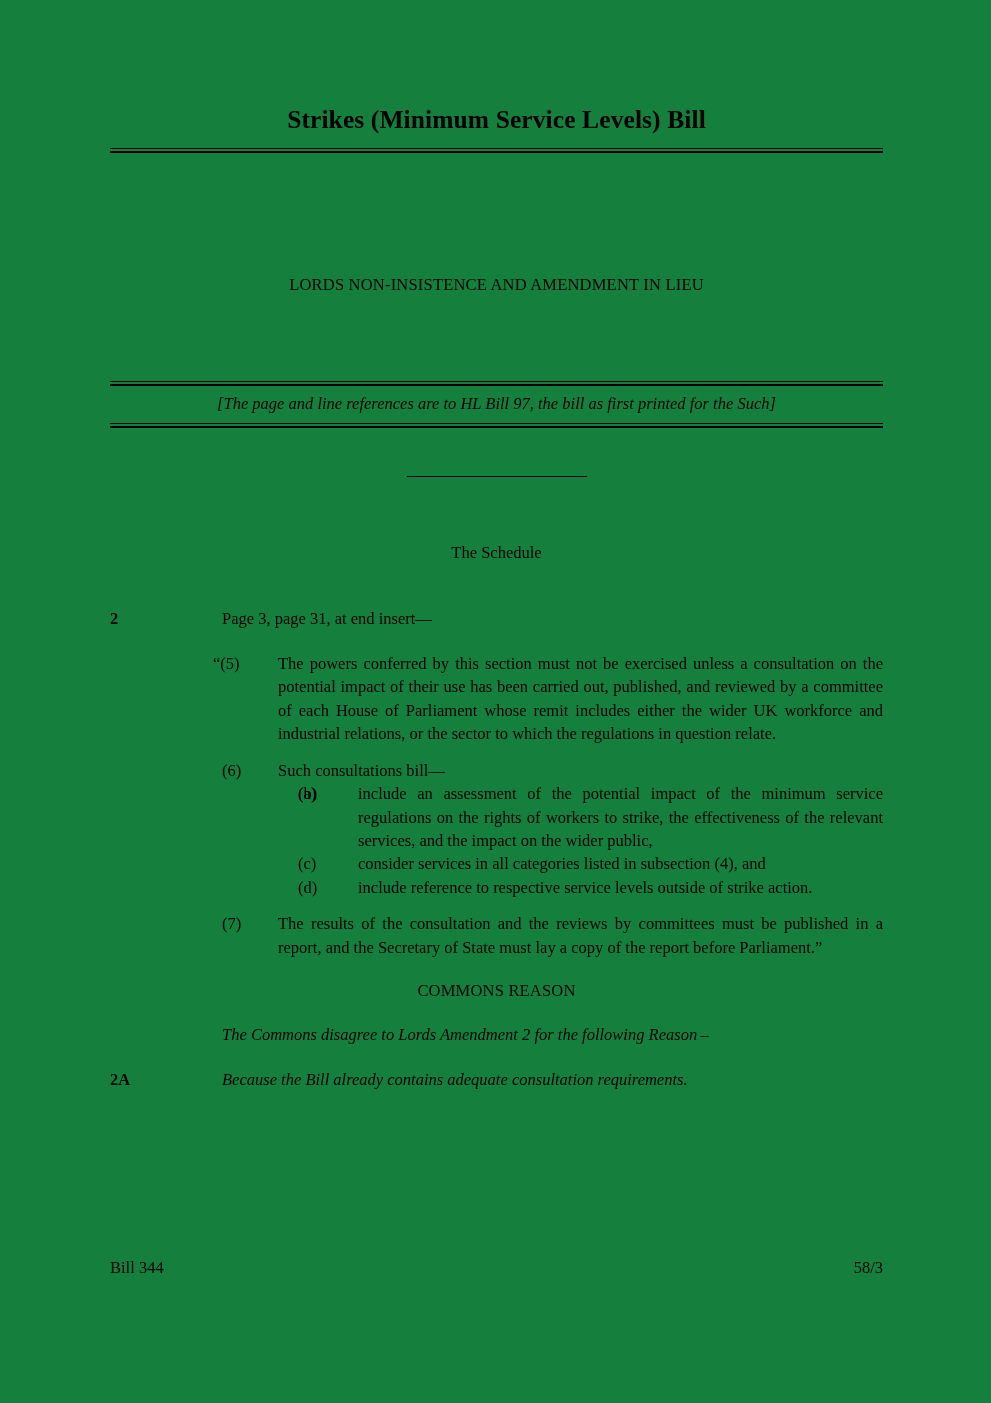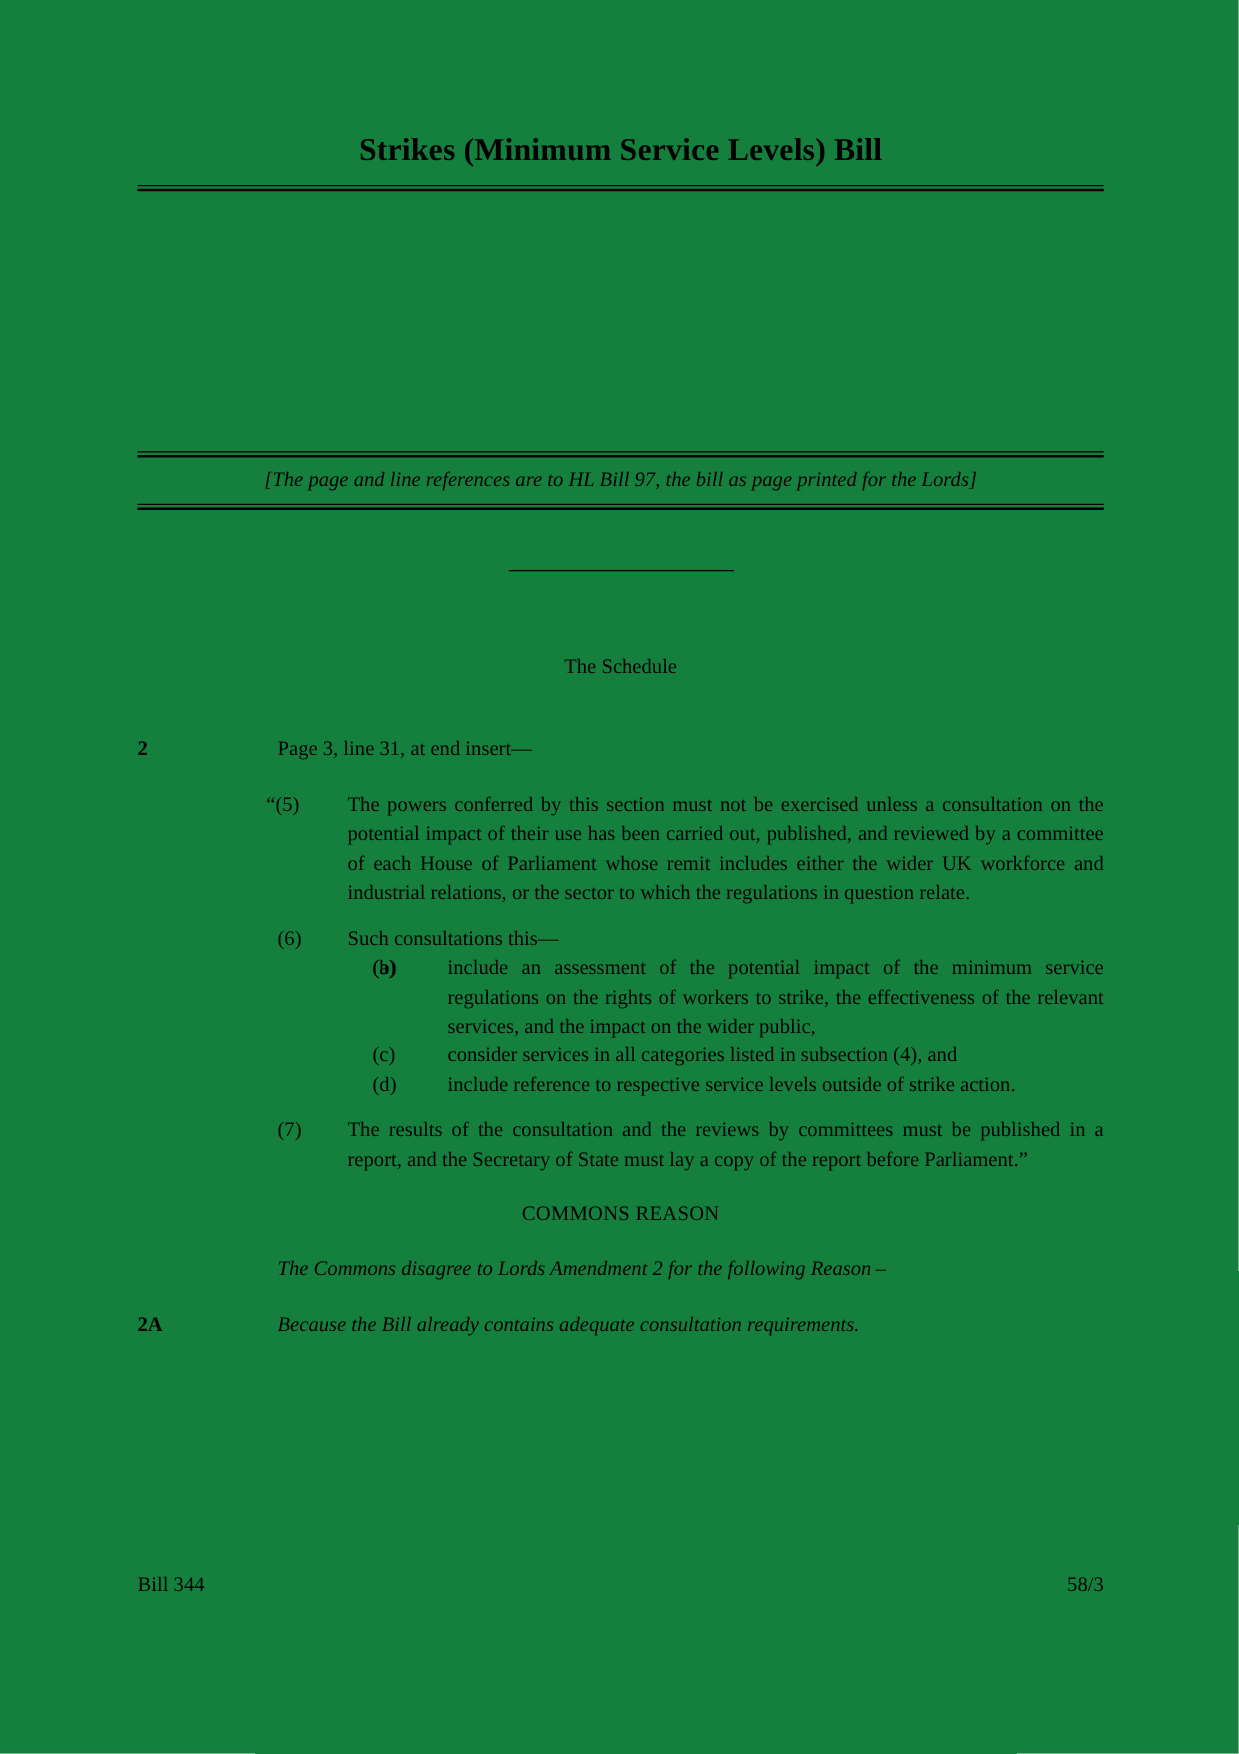--- a/index.html
+++ b/index.html
@@ -177,30 +177,31 @@
     <h1 class="doc-title">Strikes (Minimum Service Levels) Bill</h1>
 
     <div class="rule-double">
       <div class="thin"></div>
       <div class="gap"></div>
       <div class="thick"></div>
     </div>
 
     <div style="height:122px"></div>
 
+    <p class="section-head">LORDS NON-INSISTENCE AND AMENDMENT IN LIEU</p>
 
     <div style="height:72px"></div>
 
     <div class="rule-double">
       <div class="thin"></div>
       <div class="gap"></div>
       <div class="thick"></div>
     </div>
 
-    <p class="note-text">[The page and line references are to HL Bill 97, the bill as page printed for the Lords]</p>
+    <p class="note-text">[The page and line references are to HL Bill 97, the bill as first printed for the Such]</p>
 
     <div class="rule-double" style="margin-top:0">
       <div class="thin"></div>
       <div class="gap"></div>
       <div class="thick"></div>
     </div>
 
     <div style="height:48px"></div>
 
     <div class="rule-short"></div>
@@ -209,35 +210,35 @@
 
     <p class="schedule-head">The Schedule</p>
 
     <div class="spacer-md"></div>
 
 
     <div class="spacer-md"></div>
 
     <div class="amend-row">
       <div class="margin-num">2</div>
-      <div class="row-body">Page 3, line 31, at end insert—</div>
+      <div class="row-body">Page 3, page 31, at end insert—</div>
     </div>
 
     <div class="spacer-md"></div>
 
     <div class="subsec">
       <span class="marker quoted">“(5)</span>
       <span>The powers conferred by this section must not be exercised unless a consultation on the potential impact of their use has been carried out, published, and reviewed by a committee of each House of Parliament whose remit includes either the wider UK workforce and industrial relations, or the sector to which the regulations in question relate.</span>
     </div>
 
     <div class="spacer-sm"></div>
 
     <div class="subsec">
       <span class="marker">(6)</span>
-      <span>Such consultations this—</span>
+      <span>Such consultations bill—</span>
     </div>
 
     <div class="alpha">
       <span class="marker">(a)</span>
     </div>
 
     <div class="alpha">
       <span class="marker">(b)</span>
       <span>include an assessment of the potential impact of the minimum service regulations on the rights of workers to strike, the effectiveness of the relevant services, and the impact on the wider public,</span>
     </div>

